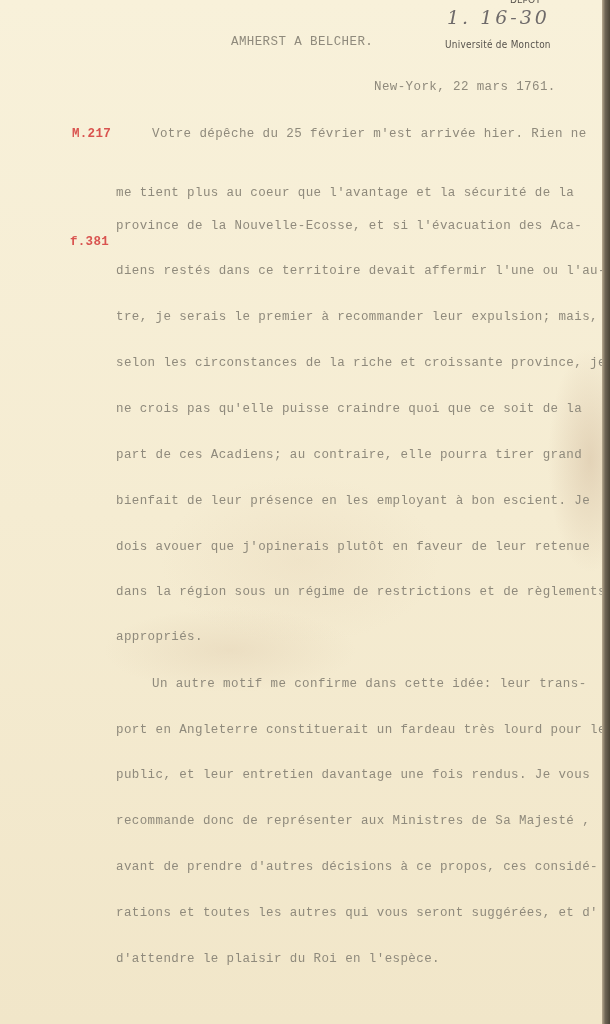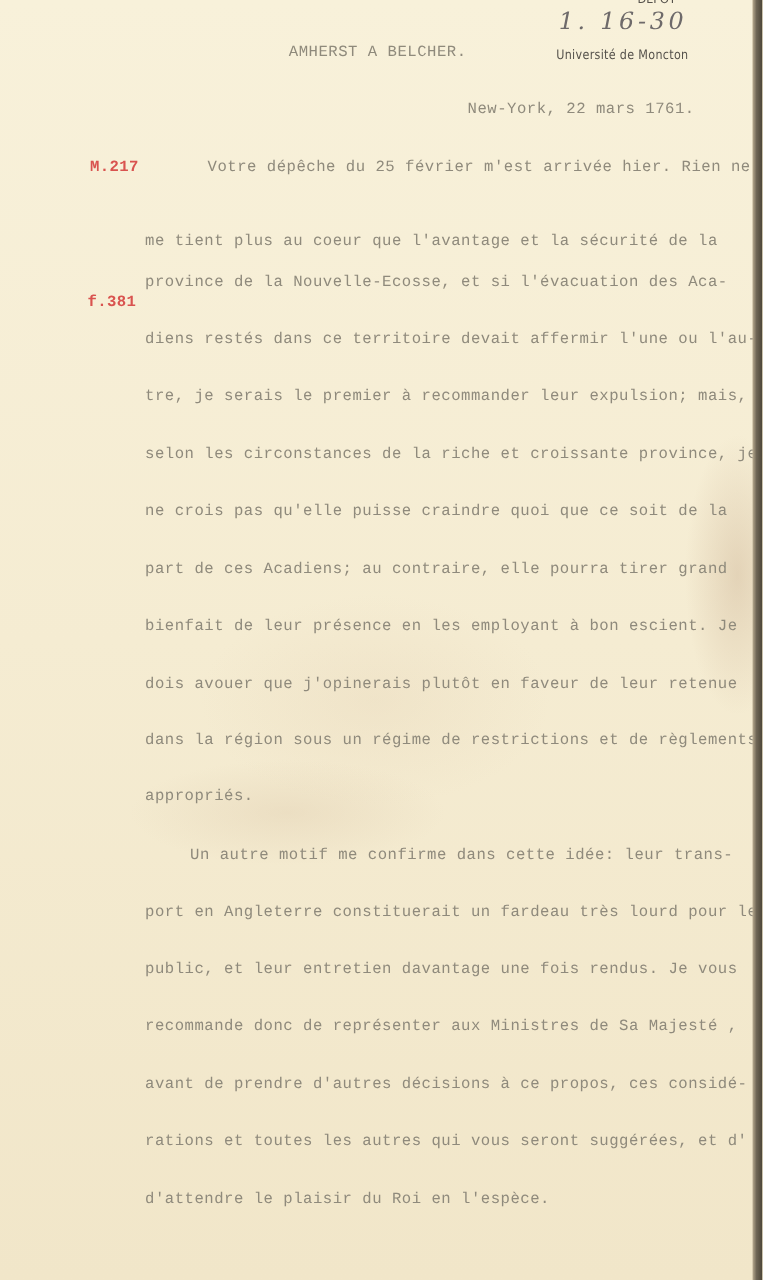--- a/index.html
+++ b/index.html
@@ -71,21 +71,21 @@
 
   <div class="stamp" style="left:445px; top:38px;">Université de Moncton</div>
 
   <div class="typed" style="left:231px; top:35px;text-align:right;">AMHERST A BELCHER.</div>
 
   <div class="typed" style="left:374px; top:80px;">New-York, 22 mars 1761.</div>
 
   <div class="margin-ref" style="left:72px; top:127px;">M.217</div>
   <div class="margin-ref" style="left:70px; top:219px;margin-top:16px;">f.381</div>
 
-  <div class="typed" style="left:166px; top:127px;">Votre dépêche du 25 février m'est arrivée hier. Rien ne</div>
+  <div class="typed" style="left:152px; top:127px;">Votre dépêche du 25 février m'est arrivée hier. Rien ne</div>
   <div class="typed" style="left:116px; top:186px;">me tient plus au coeur que l'avantage et la sécurité de la</div>
   <div class="typed" style="left:116px; top:219px;">province de la Nouvelle-Ecosse, et si l'évacuation des Aca-</div>
   <div class="typed" style="left:116px; top:264px;">diens restés dans ce territoire devait affermir l'une ou l'au-</div>
   <div class="typed" style="left:116px; top:310px;">tre, je serais le premier à recommander leur expulsion; mais,</div>
   <div class="typed" style="left:116px; top:356px;">selon les circonstances de la riche et croissante province, je</div>
   <div class="typed" style="left:116px; top:402px;">ne crois pas qu'elle puisse craindre quoi que ce soit de la</div>
   <div class="typed" style="left:116px; top:448px;">part de ces Acadiens; au contraire, elle pourra tirer grand</div>
   <div class="typed" style="left:116px; top:494px;text-align:right;">bienfait de leur présence en les employant à bon escient. Je</div>
   <div class="typed" style="left:116px; top:540px;">dois avouer que j'opinerais plutôt en faveur de leur retenue</div>
   <div class="typed" style="left:116px; top:585px;">dans la région sous un régime de restrictions et de règlements</div>

